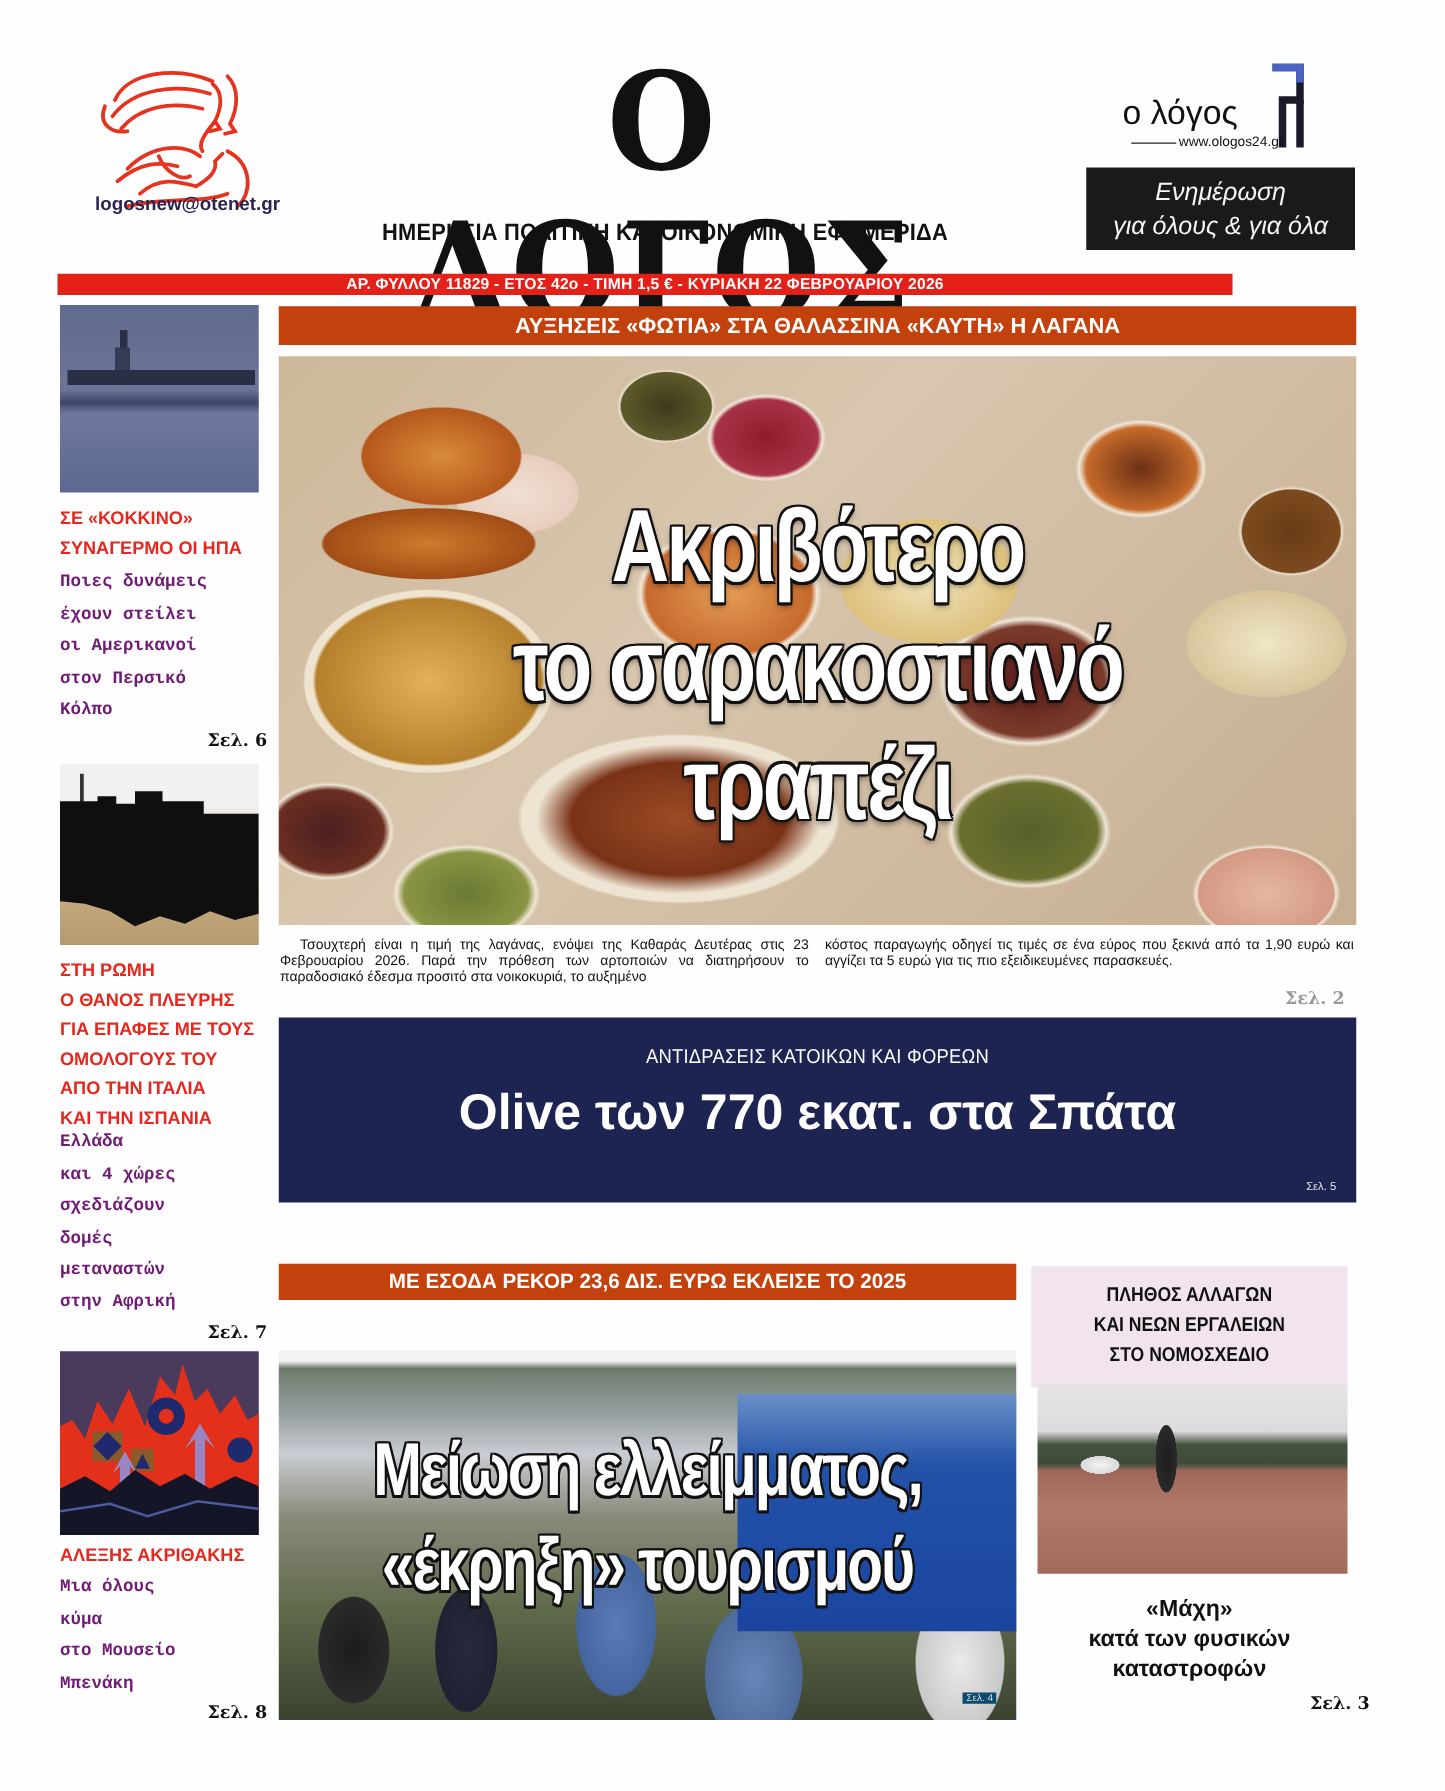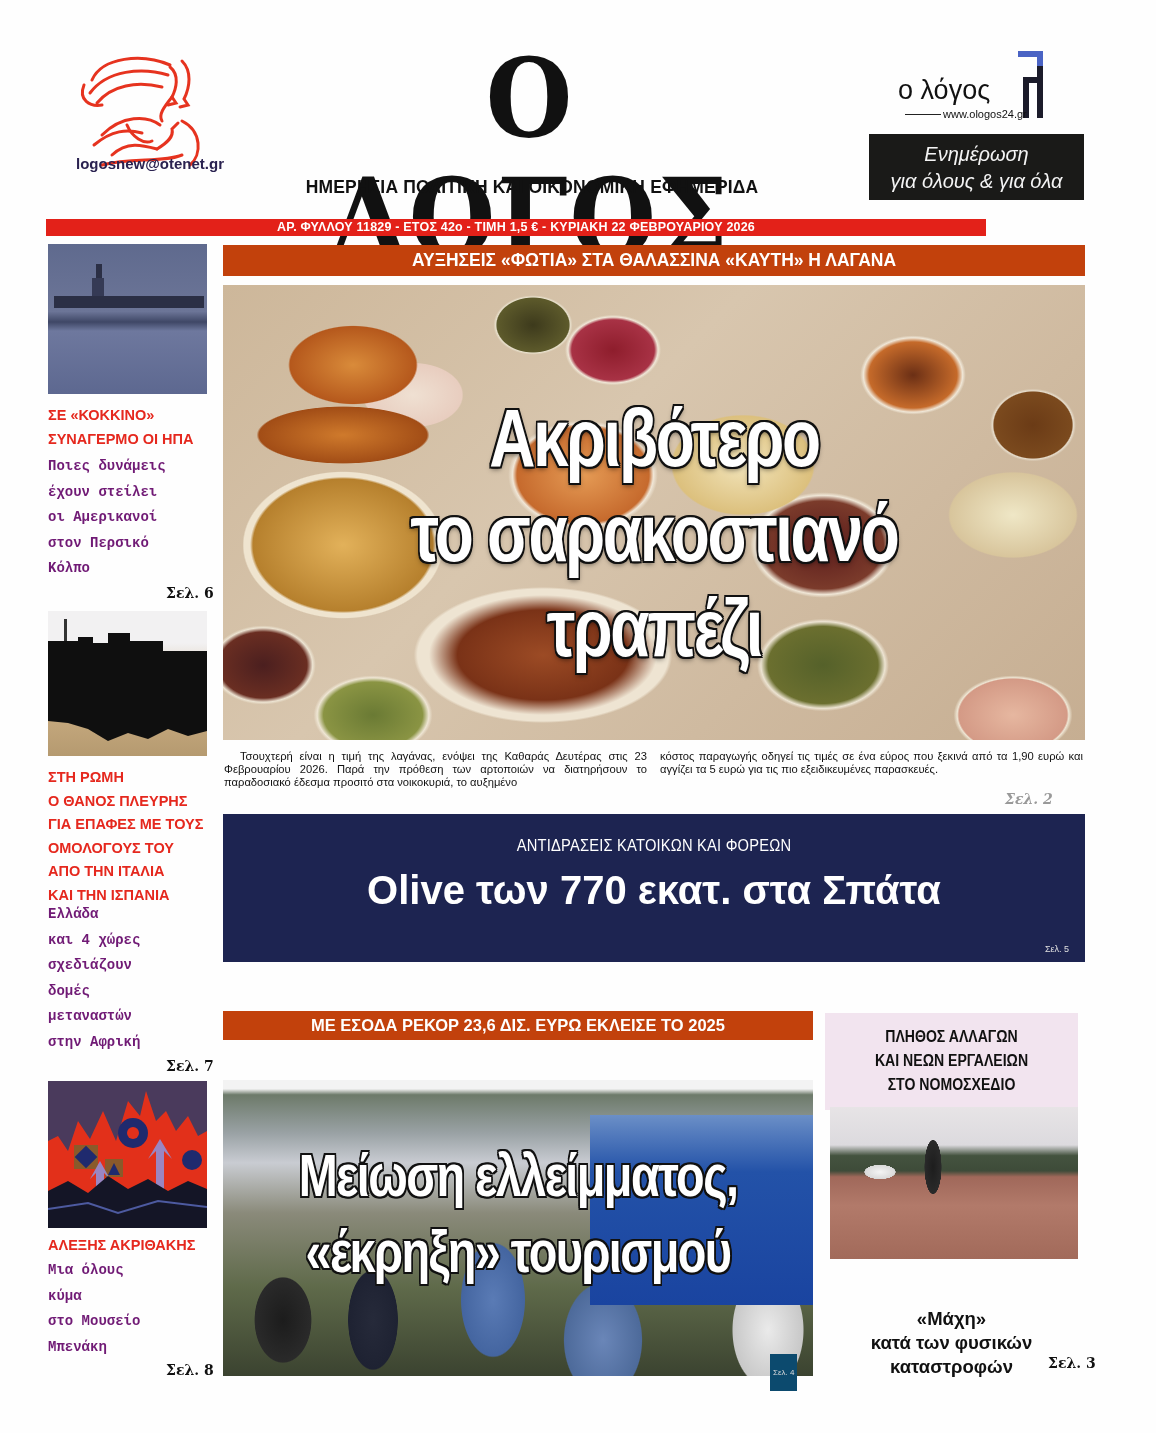--- a/index.html
+++ b/index.html
@@ -79,32 +79,32 @@
         radial-gradient(ellipse 45px 80px at 270px 220px, #5a7bb5 0%, #4465a0 70%, transparent 72%),
         radial-gradient(ellipse 55px 80px at 380px 260px, #6a86b8 0%, #4d6a9a 70%, transparent 72%),
         radial-gradient(ellipse 50px 80px at 545px 250px, #eaeaea 0%, #c8c8c8 70%, transparent 72%),
         linear-gradient(180deg, #f3f3f3 0%, #f3f3f3 3%, #6d7a6a 5%, #9aa2a5 18%, #c9ccd2 28%, #8a8a7a 45%, #5f6a4a 70%, #3b4330 100%);
     }
     .tour-sea { left: 590px; top: 1115px; width: 223px; height: 190px;
       background: linear-gradient(180deg, #6b8fc7 0%, #2352a8 30%, #1a44a0 100%); }
     .tour-headline { left: 223px; top: 1138px; width: 590px; text-align: center; color: #fff; font-weight: bold;
       font-size: 60px; line-height: 76px; letter-spacing: -2px; transform: scaleX(0.78); transform-origin: center top;
       text-shadow: -2px 0 #111, 2px 0 #111, 0 -2px #111, 0 2px #111, -2px -2px #111, 2px 2px #111, 2px -2px #111, -2px 2px #111; }
-    .tour-sel { left: 770px; top: 1354px; background: #0c4a6e; color: #ddd; font-size: 8px; padding: 14px 3px; }
+    .tour-sel { left: 770px; top: 1354px; background: #0c4a6e; color: #ddd; font-size: 8px; padding: 0 3px; }
 
     
     .pink-box { left: 825px; top: 1013px; width: 253px; height: 97px; background: #f2e4ef; }
     .pink-kick { left: 825px; top: 1025px; width: 253px; text-align: center; font-weight: bold; font-size: 16px; line-height: 24px;
       color: #111; transform: scaleX(0.88); }
     .flood-photo { left: 830px; top: 1107px; width: 248px; height: 152px; overflow: hidden;
       background:
         radial-gradient(ellipse 12px 38px at 103px 60px, #1d1d1d 0%, #2a2a2a 70%, transparent 72%),
         radial-gradient(ellipse 22px 10px at 50px 65px, #f4f4f4 0%, #d9d9d9 70%, transparent 72%),
         linear-gradient(180deg, #e7e4e6 0%, #dcdade 25%, #44533f 32%, #3e4b39 42%, #a0685a 46%, #b27a6a 65%, #a26a5a 100%); }
-    .flood-head { left: 825px; top: 1275px; width: 253px; text-align: center; font-weight: bold; font-size: 18.5px; line-height: 24px; color: #111; margin-top: 32px; }
+    .flood-head { left: 825px; top: 1275px; width: 253px; text-align: center; font-weight: bold; font-size: 18.5px; line-height: 24px; color: #111; }
   </style>
 </head>
 <body>
 
 <div class="abs logo-art">
   <svg width="140" height="130" viewBox="0 0 140 130" fill="none" stroke="#e6331f" stroke-width="3" stroke-linecap="round">
     <path d="M20 35 C30 12, 70 8, 98 20"></path>
     <path d="M18 48 C35 25, 70 22, 96 30"></path>
     <path d="M25 58 C40 40, 65 36, 90 42"></path>
     <path d="M12 40 C6 55, 18 62, 30 60"></path>
@@ -216,21 +216,21 @@
 <div class="abs blackbar" style="left:223px; top:245px; width:862px; height:31px; font-size:17.5px; line-height:31px;">ΑΥΞΗΣΕΙΣ «ΦΩΤΙΑ» ΣΤΑ ΘΑΛΑΣΣΙΝΑ «ΚΑΥΤΗ» Η ΛΑΓΑΝΑ</div>
 
 <div class="abs lead-photo"></div>
 <div class="abs lead-headline">
   <div>Ακριβότερο</div>
   <div>το σαρακοστιανό τραπέζι</div>
 </div>
 
 <div class="abs lead-body" style="left:224px; width:423px; text-indent: 16px;">Τσουχτερή είναι η τιμή της λαγάνας, ενόψει της Καθαράς Δευτέρας στις 23 Φεβρουαρίου 2026. Παρά την πρόθεση των αρτοποιών να διατηρήσουν το παραδοσιακό έδεσμα προσιτό στα νοικοκυριά, το αυξημένο</div>
 <div class="abs lead-body" style="left:660px; width:423px;">κόστος παραγωγής οδηγεί τις τιμές σε ένα εύρος που ξεκινά από τα 1,90 ευρώ και αγγίζει τα 5 ευρώ για τις πιο εξειδικευμένες παρασκευές.</div>
-<div class="abs sel" style="left:1005px; top:791px; color:#999;font-style:italic;">Σελ. 2</div>
+<div class="abs sel" style="left:1028px; top:791px; color:#999;">Σελ. 2</div>
 
 <div class="abs bluebox">
   <div class="kick">ΑΝΤΙΔΡΑΣΕΙΣ ΚΑΤΟΙΚΩΝ ΚΑΙ ΦΟΡΕΩΝ</div>
   <div class="head">
     <div>Olive των 770 εκατ. στα Σπάτα</div>
   </div>
   <div class="sel">Σελ. 5</div>
 </div>
 
 <div class="abs blackbar" style="left:223px; top:1011px; width:590px; height:29px; font-size:16.5px; line-height:29px;">ΜΕ ΕΣΟΔΑ ΡΕΚΟΡ 23,6 ΔΙΣ. ΕΥΡΩ ΕΚΛΕΙΣΕ ΤΟ 2025</div>

